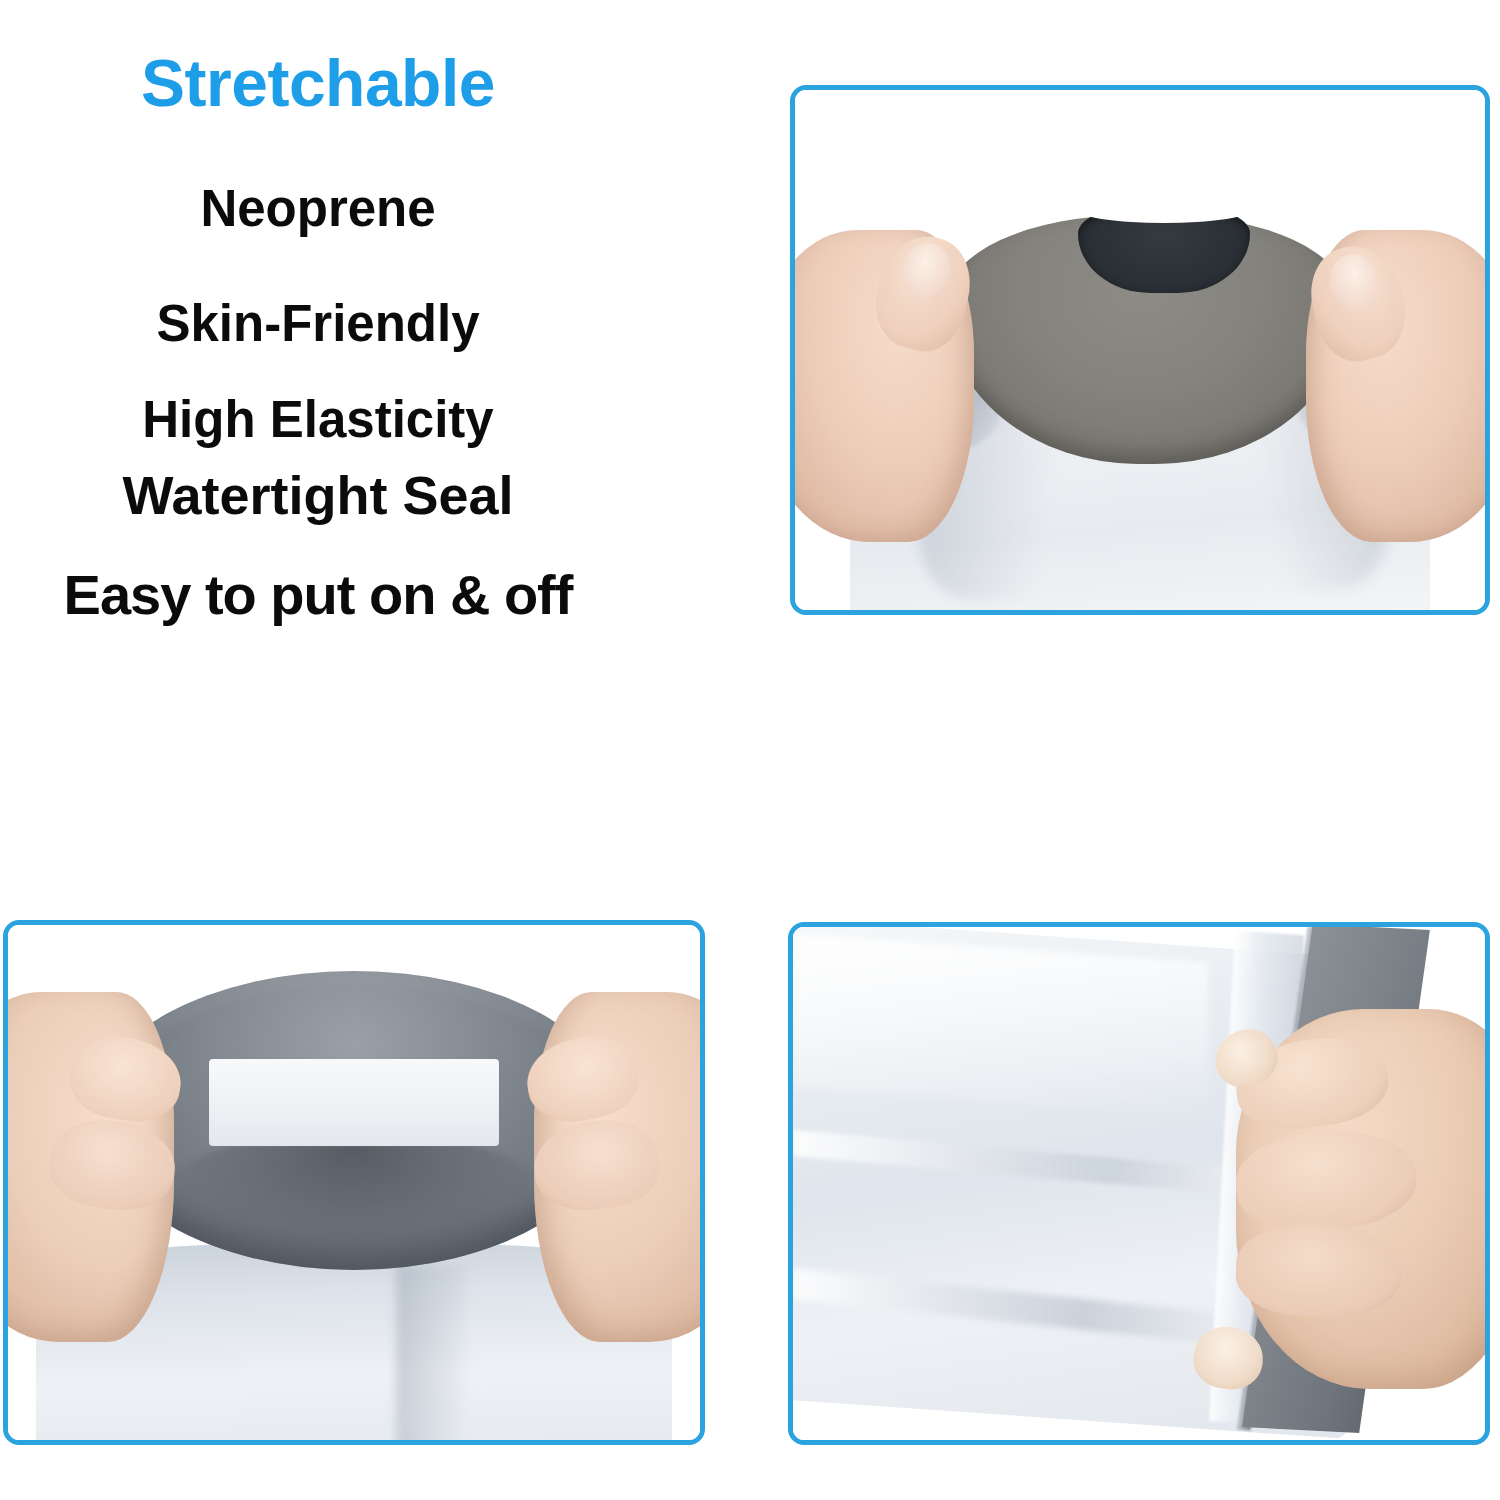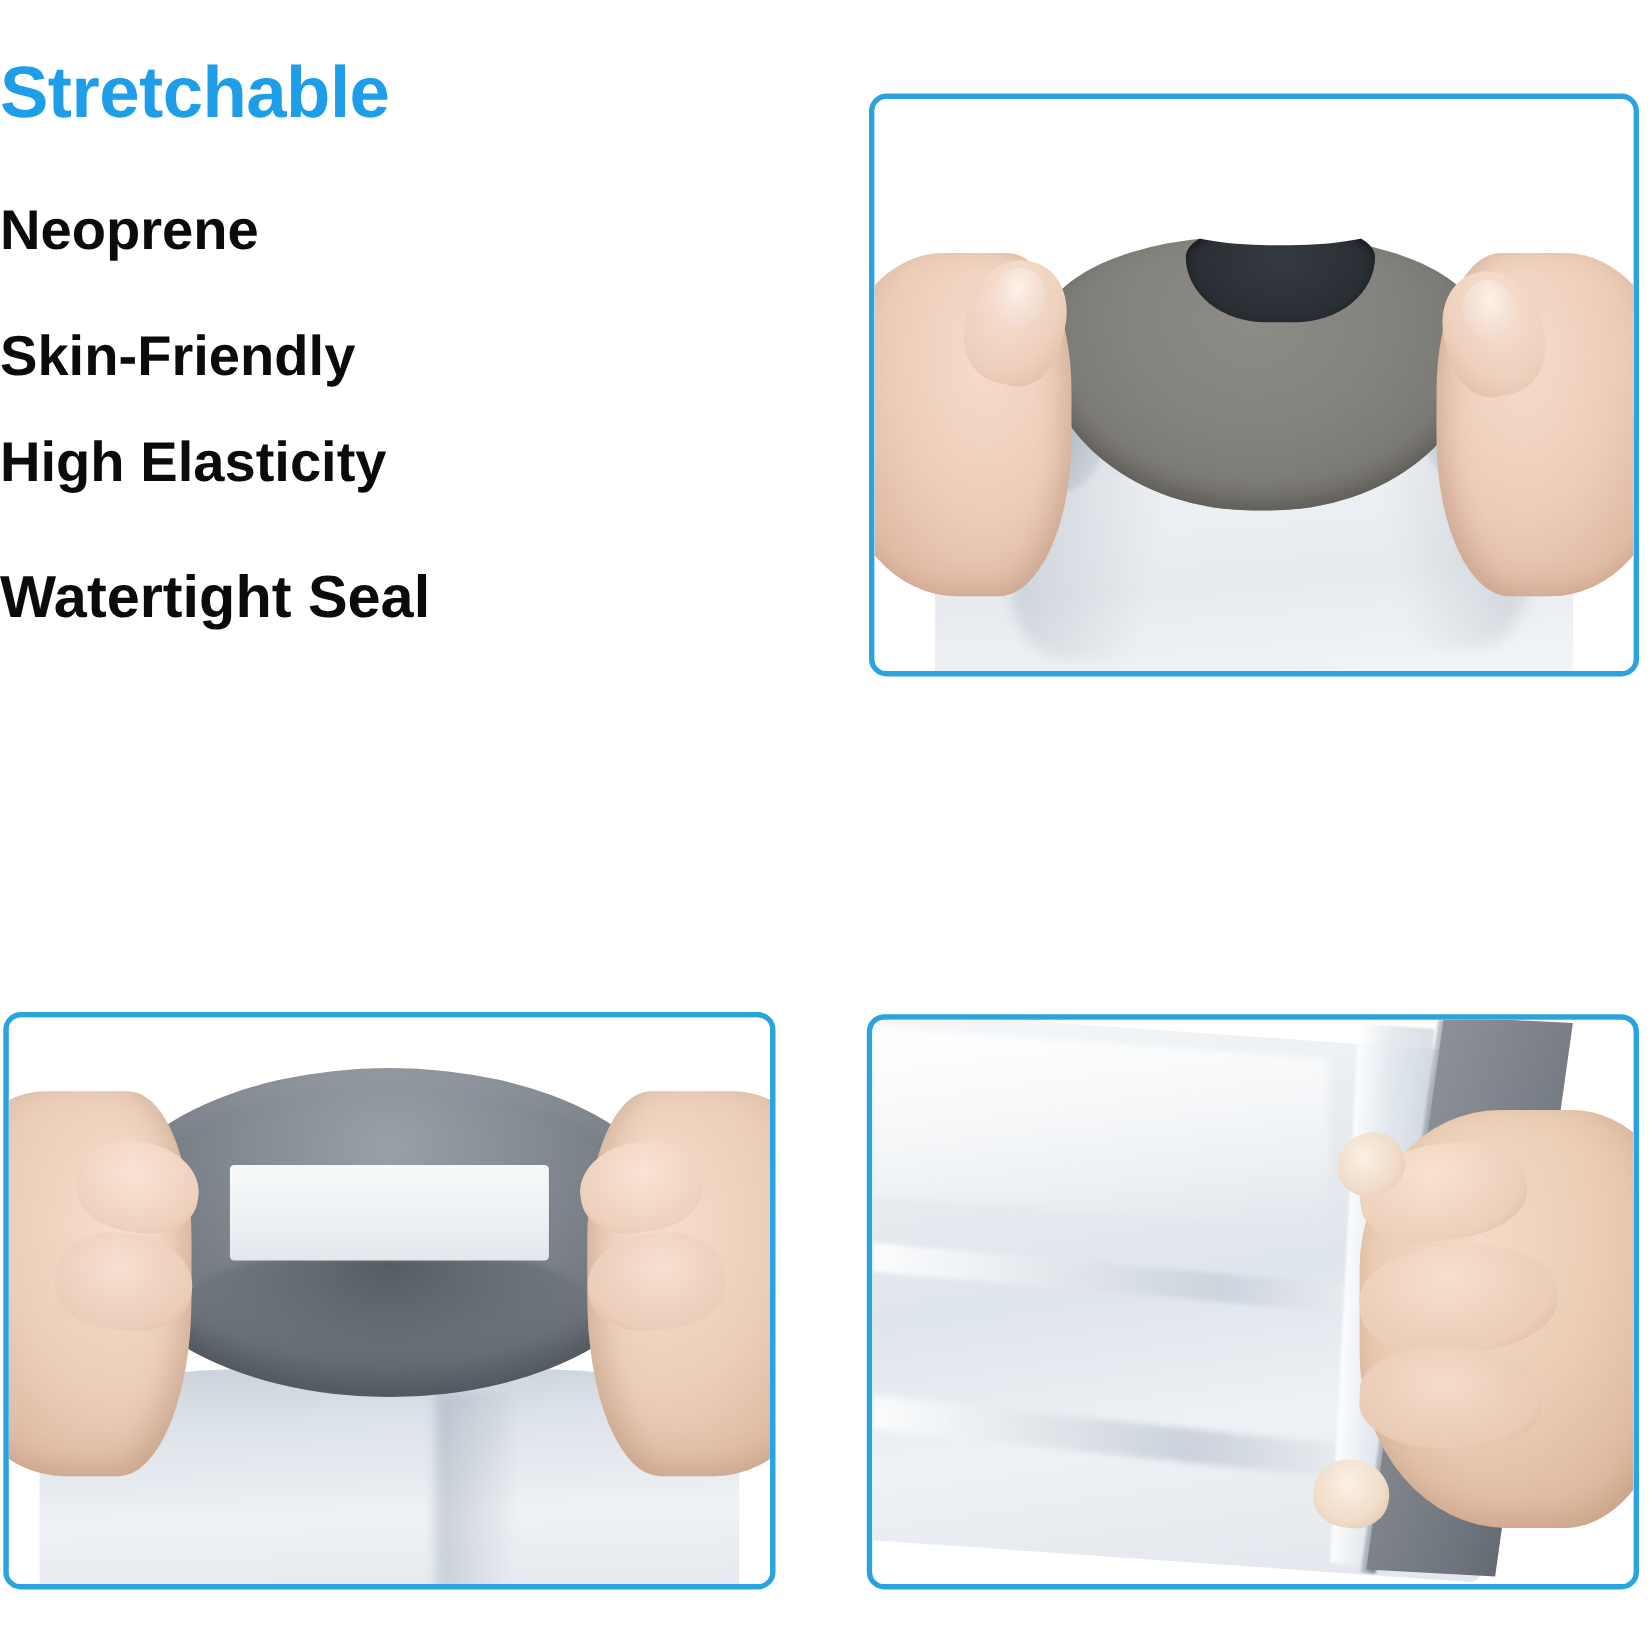--- a/index.html
+++ b/index.html
@@ -17,20 +17,21 @@
     background: #ffffff;
     overflow: hidden;
   }
 
   
   .text-col {
     position: absolute;
     left: 0;
     top: 38px;
     width: 636px;
+    text-align: center;
   }
   .headline {
     color: #1E9EE8;
     font-weight: bold;
     font-size: 66px;
     line-height: 1.38;
     letter-spacing: -0.5px;
     margin: 0;
   }
   .headline .hl-line {
@@ -46,21 +47,21 @@
     font-weight: bold;
     font-size: 51px;
     line-height: 1.0;
     margin: 0;
     padding: 0;
     white-space: nowrap;
   }
   .fi-1 { margin-top: 54px; }
   .fi-2 { margin-top: 64px; }
   .fi-3 { margin-top: 45px; }
-  .fi-4 { margin-top: 71px; font-size: 54px; }
+  .fi-4 { margin-top: 23px; font-size: 54px; }
   .fi-5 { margin-top: 45px; font-size: 56px; letter-spacing: -1px;}
 
   
   .panel {
     position: absolute;
     border: 5px solid #2BA3DF;
     border-radius: 16px;
     background: #ffffff;
     overflow: hidden;
     box-sizing: border-box;
@@ -318,20 +319,21 @@
 
     <h1 class="headline">
       <span class="hl-line">Stretchable</span>
     </h1>
 
     <ul class="feature-list">
       <li class="feature-item fi-1">Neoprene</li>
       <li class="feature-item fi-2">Skin-Friendly</li>
       <li class="feature-item fi-3">High Elasticity</li>
       <li class="feature-item fi-4">Watertight Seal</li>
+      <li class="feature-item fi-5">Easy to put on &amp; off</li>
     </ul>
 
   </div>
 
   <div class="panel panel-tr">
     <div class="photo">
       <div class="sh tr-sheet"></div>
       <div class="sh tr-sheet-fold1"></div>
       <div class="sh tr-sheet-fold2"></div>
       <div class="sh tr-grip-l"></div>

